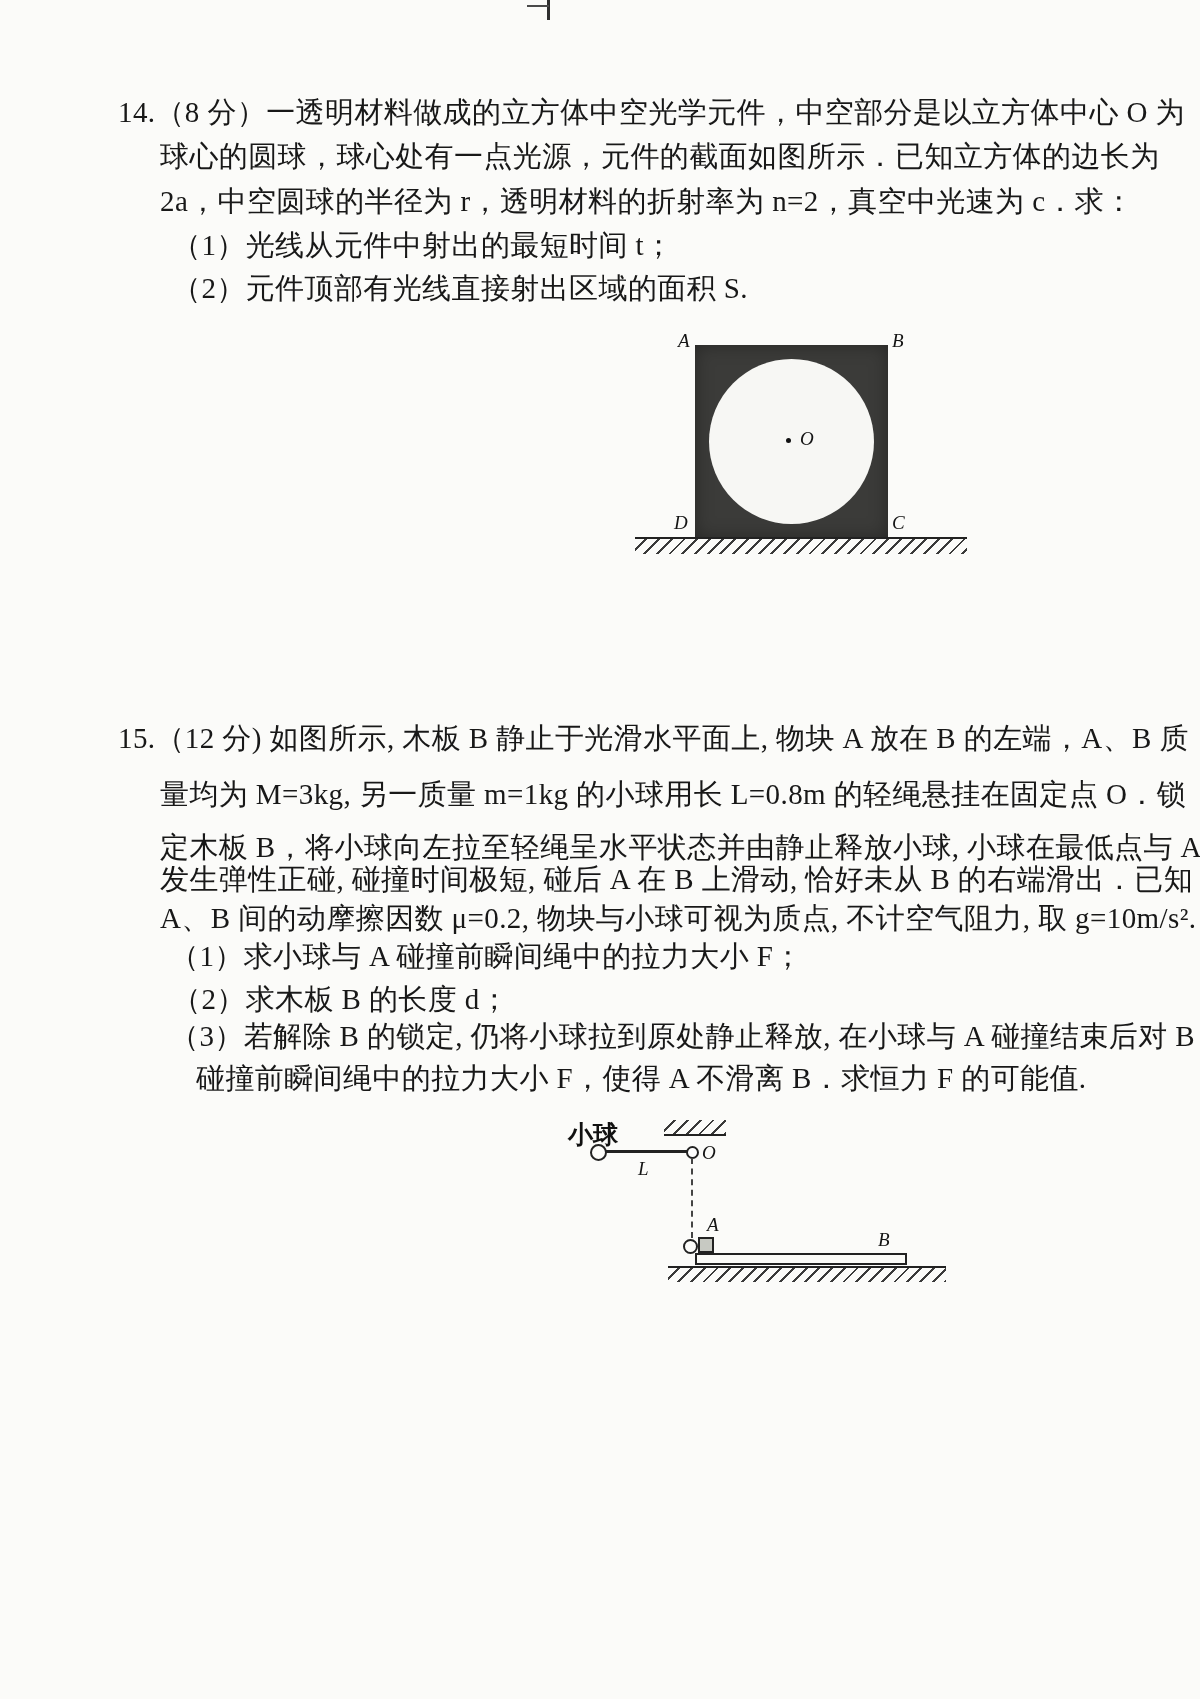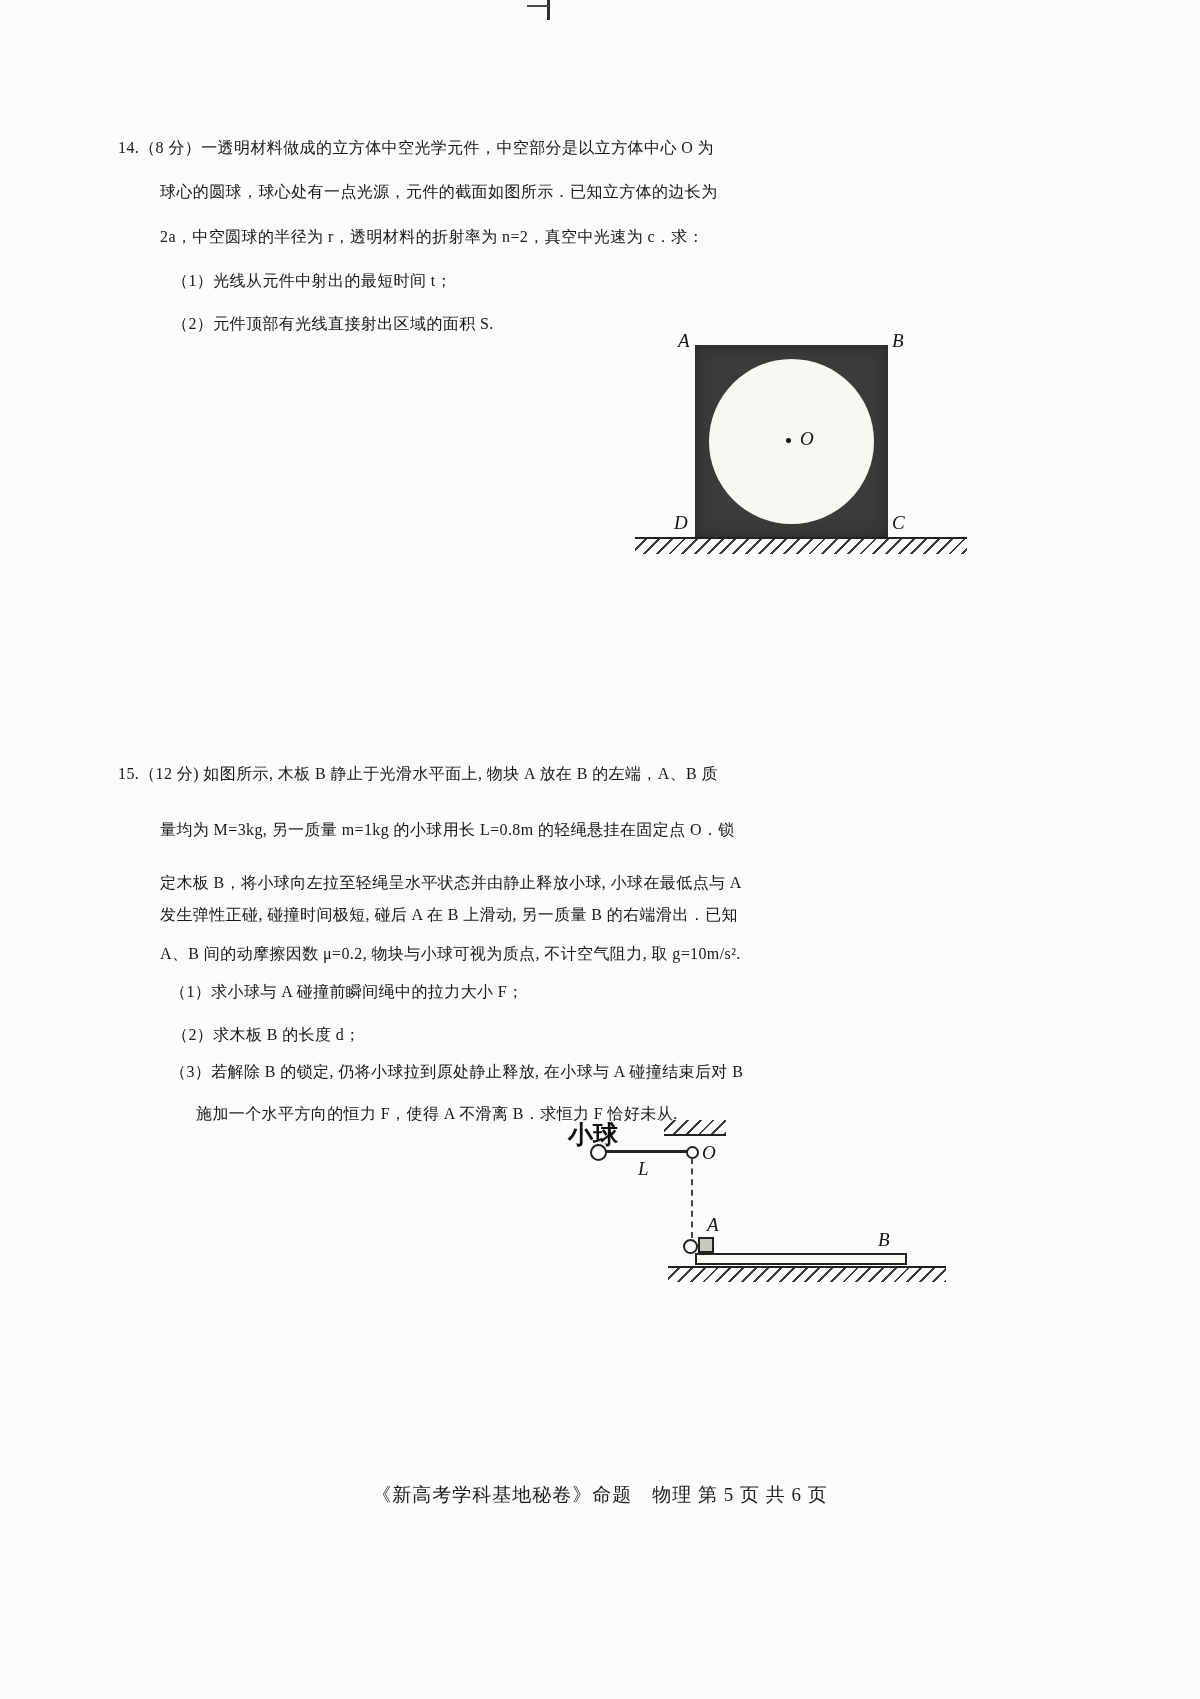--- a/index.html
+++ b/index.html
@@ -8,26 +8,25 @@
     width:1200px;height:1699px;
     margin:0 auto;
     background:#fbfbf9;
     overflow:hidden;
     font-family:"Liberation Serif","DejaVu Serif",serif;
     color:#1b1b1b;
   }
   
   .tl{
     position:absolute;
-    font-size:16px;
+    font-size:29px;
     line-height:30px;
     letter-spacing:0.4px;
     white-space:nowrap;
     color:#181818;
-    margin-top:36px;
   }
   
   .mark-v{position:absolute;left:547px;top:0;width:3px;height:20px;background:#2f2f2f;}
   .mark-h{position:absolute;left:527px;top:5px;width:22px;height:2px;background:#4a4a4a;}
 
   
   .fig14{position:absolute;left:630px;top:330px;width:360px;height:245px;}
   .fig14 .sq{position:absolute;left:65px;top:15px;width:193px;height:193px;background:#3b3b39;box-shadow:inset 0 0 18px rgba(0,0,0,.35);}
   .fig14 .circ{position:absolute;left:79px;top:29px;width:165px;height:165px;border-radius:50%;background:#f7f7f4;}
   .fig14 .dot{position:absolute;left:156px;top:108px;width:5px;height:5px;border-radius:50%;background:#111;}
@@ -86,26 +85,26 @@
     <span class="corner" style="left:44px;top:182px;">D</span>
     <span class="corner" style="left:262px;top:182px;">C</span>
     <div class="ground-line"></div>
     <div class="hatch"></div>
   </div>
 
   <div>
     <div class="tl" style="left:118px;top:723px;">15.（12 分) 如图所示, 木板 B 静止于光滑水平面上, 物块 A 放在 B 的左端，A、B 质</div>
     <div class="tl" style="left:160px;top:779px;">量均为 M=3kg, 另一质量 m=1kg 的小球用长 L=0.8m 的轻绳悬挂在固定点 O．锁</div>
     <div class="tl" style="left:160px;top:832px;">定木板 B，将小球向左拉至轻绳呈水平状态并由静止释放小球, 小球在最低点与 A</div>
-    <div class="tl" style="left:160px;top:864px;">发生弹性正碰, 碰撞时间极短, 碰后 A 在 B 上滑动, 另一质量 B 的右端滑出．已知</div>
+    <div class="tl" style="left:160px;top:864px;">发生弹性正碰, 碰撞时间极短, 碰后 A 在 B 上滑动, 恰好未从 B 的右端滑出．已知</div>
     <div class="tl" style="left:160px;top:903px;">A、B 间的动摩擦因数 μ=0.2, 物块与小球可视为质点, 不计空气阻力, 取 g=10m/s².</div>
     <div class="tl" style="left:170px;top:941px;">（1）求小球与 A 碰撞前瞬间绳中的拉力大小 F；</div>
     <div class="tl" style="left:172px;top:984px;">（2）求木板 B 的长度 d；</div>
     <div class="tl" style="left:170px;top:1021px;">（3）若解除 B 的锁定, 仍将小球拉到原处静止释放, 在小球与 A 碰撞结束后对 B</div>
-    <div class="tl" style="left:196px;top:1063px;">施加一个水平方向的恒力 F，使得 A 不滑离 B．求恒力 F 恰好未从.</div>
+    <div class="tl" style="left:196px;top:1063px;">碰撞前瞬间绳中的拉力大小 F，使得 A 不滑离 B．求恒力 F 的可能值.</div>
   </div>
 
   <div class="fig15">
     <span class="ball-label">小球</span>
     <div class="ball"></div>
     <div class="rod"></div>
     <span class="lab" style="left:98px;top:46px;">L</span>
     <div class="ceiling-hatch hatch"></div>
     <div class="ceiling-line"></div>
     <div class="pivot"></div>
@@ -113,15 +112,14 @@
     <div class="string"></div>
     <div class="low-ball"></div>
     <span class="lab" style="left:167px;top:102px;">A</span>
     <div class="blockA"></div>
     <div class="board"></div>
     <span class="lab" style="left:338px;top:117px;">B</span>
     <div class="ground-line"></div>
     <div class="ground-hatch hatch"></div>
   </div>
 
-  <div class="footer">《新高考学科基地秘卷》命题　物理 第 5 页 共 6 页</div>
 
 </div>
 
 </body></html>

